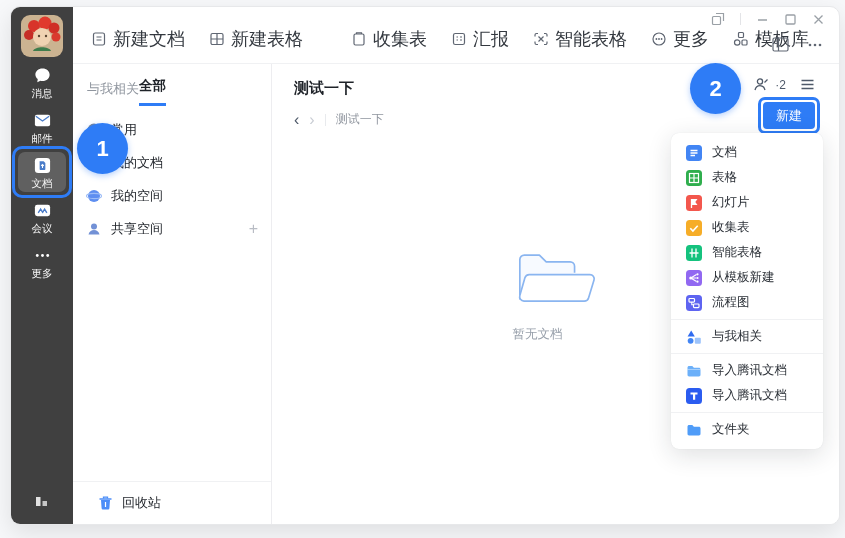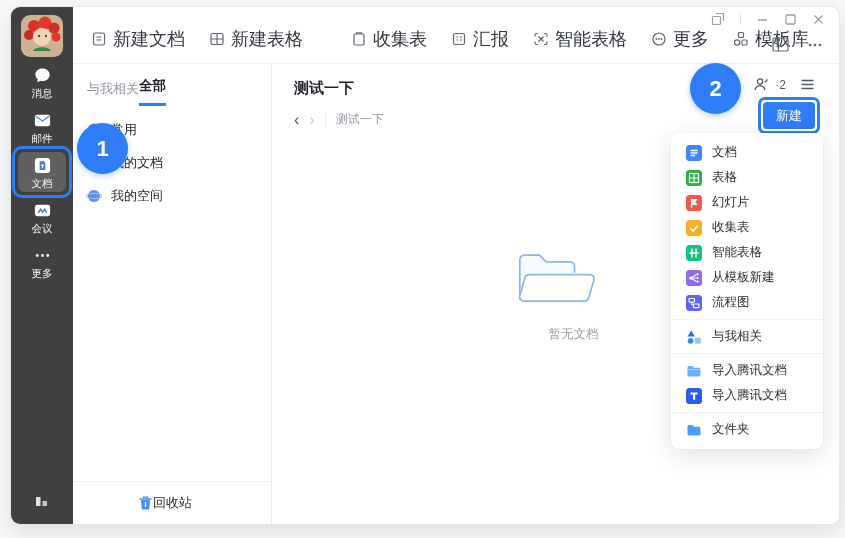--- a/index.html
+++ b/index.html
@@ -34,38 +34,38 @@
   
   .panel{width:198px;flex:none;border-right:1px solid #ededf0;display:flex;flex-direction:column;}
   .tabs{display:flex;align-items:flex-end;padding:13px 0 0 14px;}
   .tab{font-size:13px;color:#8f959e;padding-bottom:8px;cursor:pointer;}
   .tab.active{font-size:13.5px;font-weight:bold;color:#1f2329;border-bottom:3px solid #2e7cf6;}
   .pitems{margin-top:7px;}
   .pitem{height:33px;display:flex;align-items:center;gap:9px;padding:0 13px;font-size:13px;color:#1f2329;cursor:pointer;}
   .pitem .plus{margin-left:auto;color:#b8bcc4;font-size:16px;font-weight:400;}
   .pspacer{flex:1;}
   .pdivider{height:1px;background:#f0f1f3;}
-  .recycle{height:42px;display:flex;align-items:center;padding:0 25px;font-size:13px;color:#1f2329;cursor:pointer;margin-left:40px;}
+  .recycle{height:42px;display:flex;align-items:center;gap:9px;padding:0 25px;font-size:13px;color:#1f2329;cursor:pointer;}
   
   .main{flex:1;position:relative;background:#fff;min-width:0;}
   .mhead{padding:15px 0 0 22px;}
   .mtitle{font-size:15px;font-weight:bold;color:#1f2329;}
   .crumbs{margin-top:13px;display:flex;align-items:center;gap:10px;font-size:12px;}
   .arrow-back{color:#4e5969;font-size:16px;line-height:12px;cursor:pointer;}
   .arrow-fwd{color:#c9cdd4;font-size:16px;line-height:12px;cursor:pointer;}
   .csep{width:1px;height:12px;background:#e8eaed;}
   .crumb{color:#8f959e;}
   .head-right{position:absolute;top:13px;right:24px;display:flex;flex-direction:column;align-items:flex-end;gap:10px;z-index:30;}
   .hr-icons{display:flex;align-items:center;gap:6px;}
   .ccount{font-size:12px;color:#4e5969;margin-right:8px;}
   .new-wrap{position:relative;}
   .new-btn{width:52px;height:27px;background:#2e7cf6;color:#fff;font-size:13px;border:none;border-radius:4px;
     font-family:inherit;cursor:pointer;display:flex;align-items:center;justify-content:center;}
   .new-wrap .ann-box{inset:-5px;border-radius:7px;border-width:3px;}
-  .empty{position:absolute;left:50%;top:184px;transform:translateX(-50%);text-align:right;}
+  .empty{position:absolute;left:50%;top:184px;transform:translateX(-50%);text-align:left;}
   .empty-text{margin-top:14px;font-size:12.5px;color:#98a0ab;}
   
   .menu{position:absolute;left:660px;top:126px;width:152px;background:#fff;border-radius:8px;
     box-shadow:0 6px 24px rgba(31,35,41,.14),0 0 1px rgba(31,35,41,.12);padding:7px 0;z-index:40;}
   .mitem{height:25px;display:flex;align-items:center;gap:10px;padding:0 15px;font-size:12.5px;color:#2a2f36;cursor:pointer;}
   .chip{width:16px;height:16px;border-radius:3.5px;flex:none;display:flex;align-items:center;justify-content:center;}
   .mdiv{height:1px;background:#f0f1f3;margin:4px 0;}
   
   .ann-circle{position:absolute;width:51px;height:51px;border-radius:50%;background:#2e7cf6;
     color:#fff;font-size:22px;font-weight:bold;display:flex;align-items:center;justify-content:center;
@@ -273,20 +273,28 @@
             </svg>
             <span>我的文档</span>
           </div>
           <div class="pitem">
             <svg width="16" height="16" viewBox="0 0 16 16">
               <circle cx="8" cy="8" r="6" fill="#5e8ef0"></circle>
               <ellipse cx="8" cy="8" rx="7.5" ry="2.6" fill="none" stroke="#9dbdf7" stroke-width="1.1"></ellipse>
             </svg>
             <span>我的空间</span>
           </div>
+          <div class="pitem">
+            <svg width="16" height="16" viewBox="0 0 16 16">
+              <circle cx="8" cy="5.5" r="3" fill="#7291d6"></circle>
+              <path d="M2.5 13.5c.6-3 2.8-4.5 5.5-4.5s4.9 1.5 5.5 4.5z" fill="#7291d6"></path>
+            </svg>
+            <span>共享空间</span>
+            <span class="plus">+</span>
+          </div>
         </div>
         <div class="pspacer"></div>
         <div class="pdivider"></div>
         <div class="recycle">
           <svg width="15" height="16" viewBox="0 0 15 16">
             <path d="M1.5 4h12" stroke="#4b8df8" stroke-width="1.5"></path>
             <path d="M5.5 3.5V2.2h4v1.3" stroke="#4b8df8" stroke-width="1.3" fill="none"></path>
             <path d="M3 5h9l-.6 8.2a1.3 1.3 0 0 1-1.3 1.2H4.9a1.3 1.3 0 0 1-1.3-1.2z" fill="#4b8df8"></path>
             <path d="M7.5 7v5" stroke="#fff" stroke-width="1.2"></path>
           </svg>

